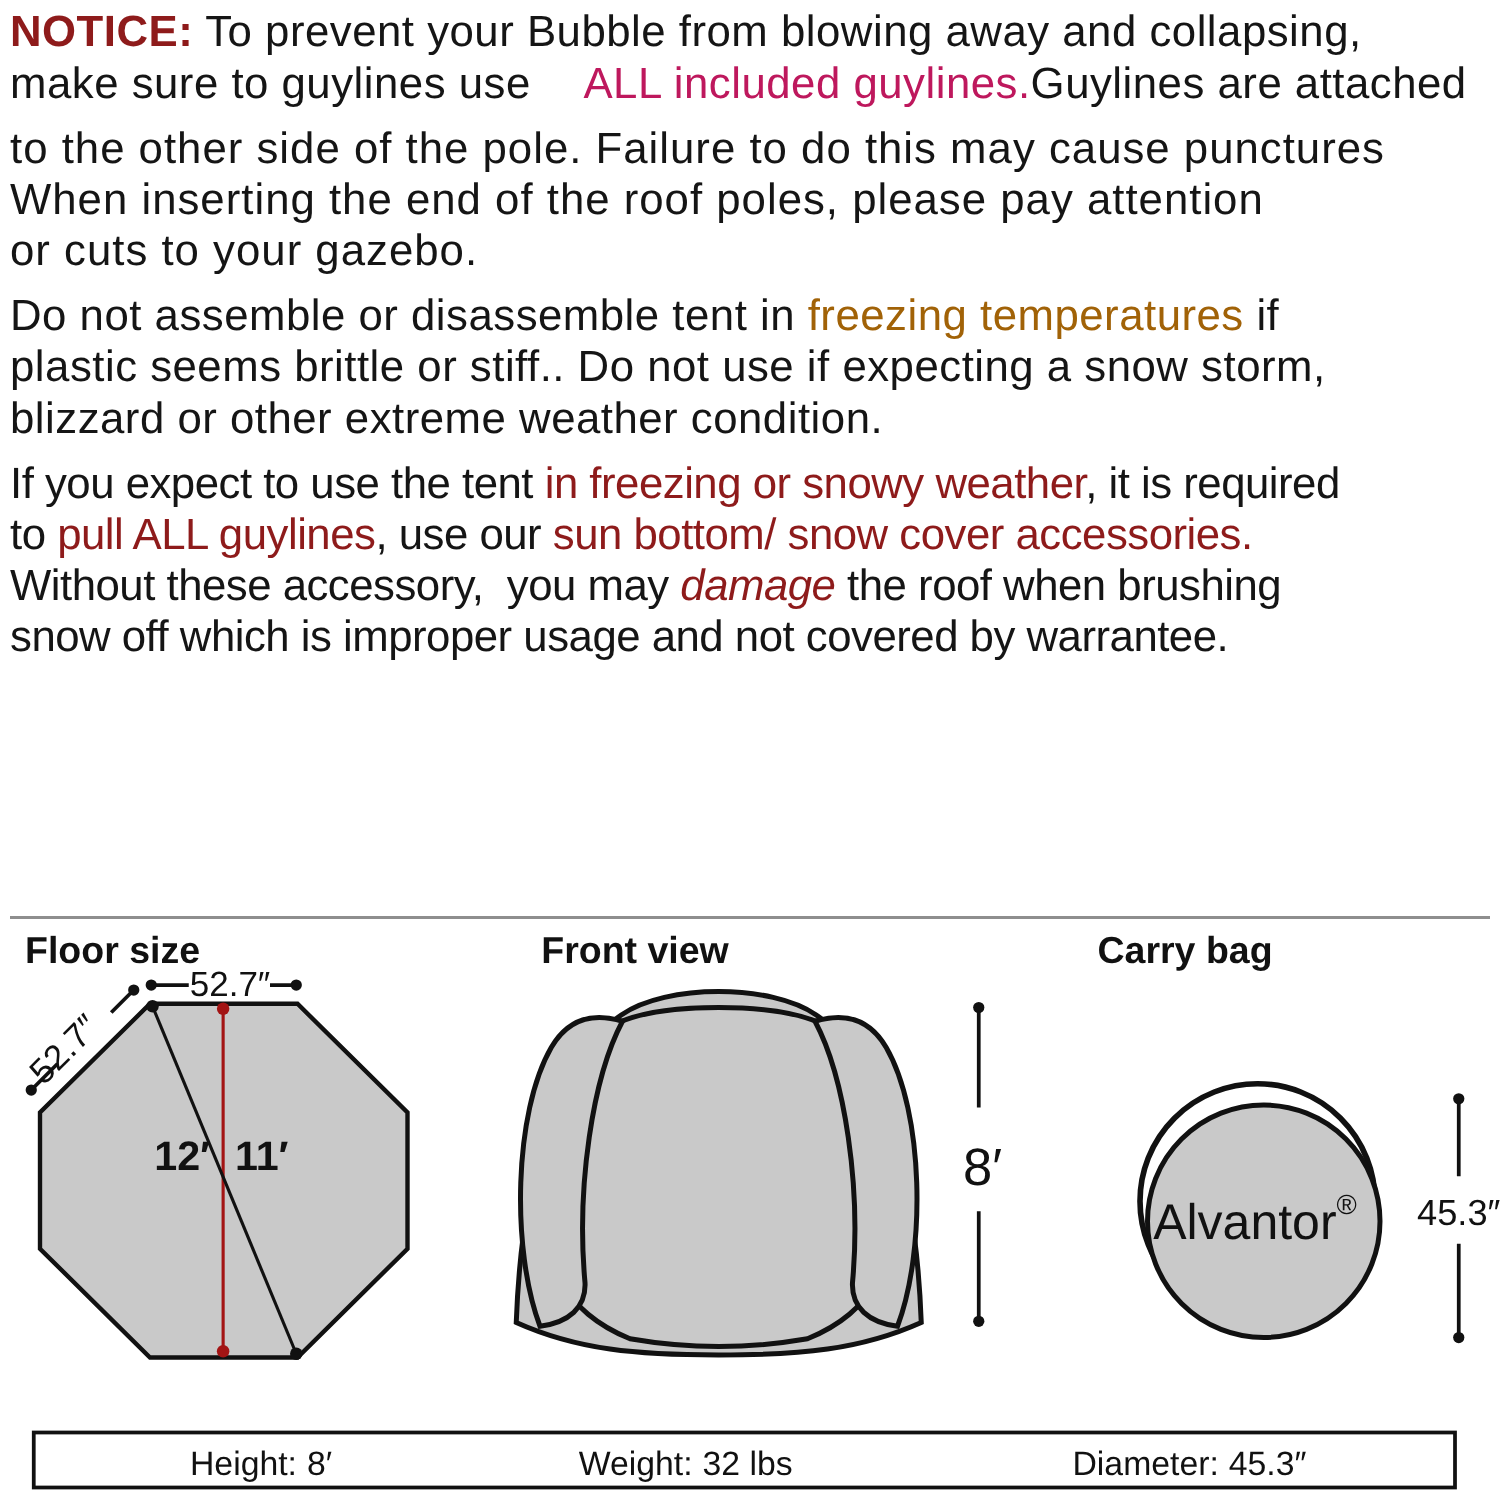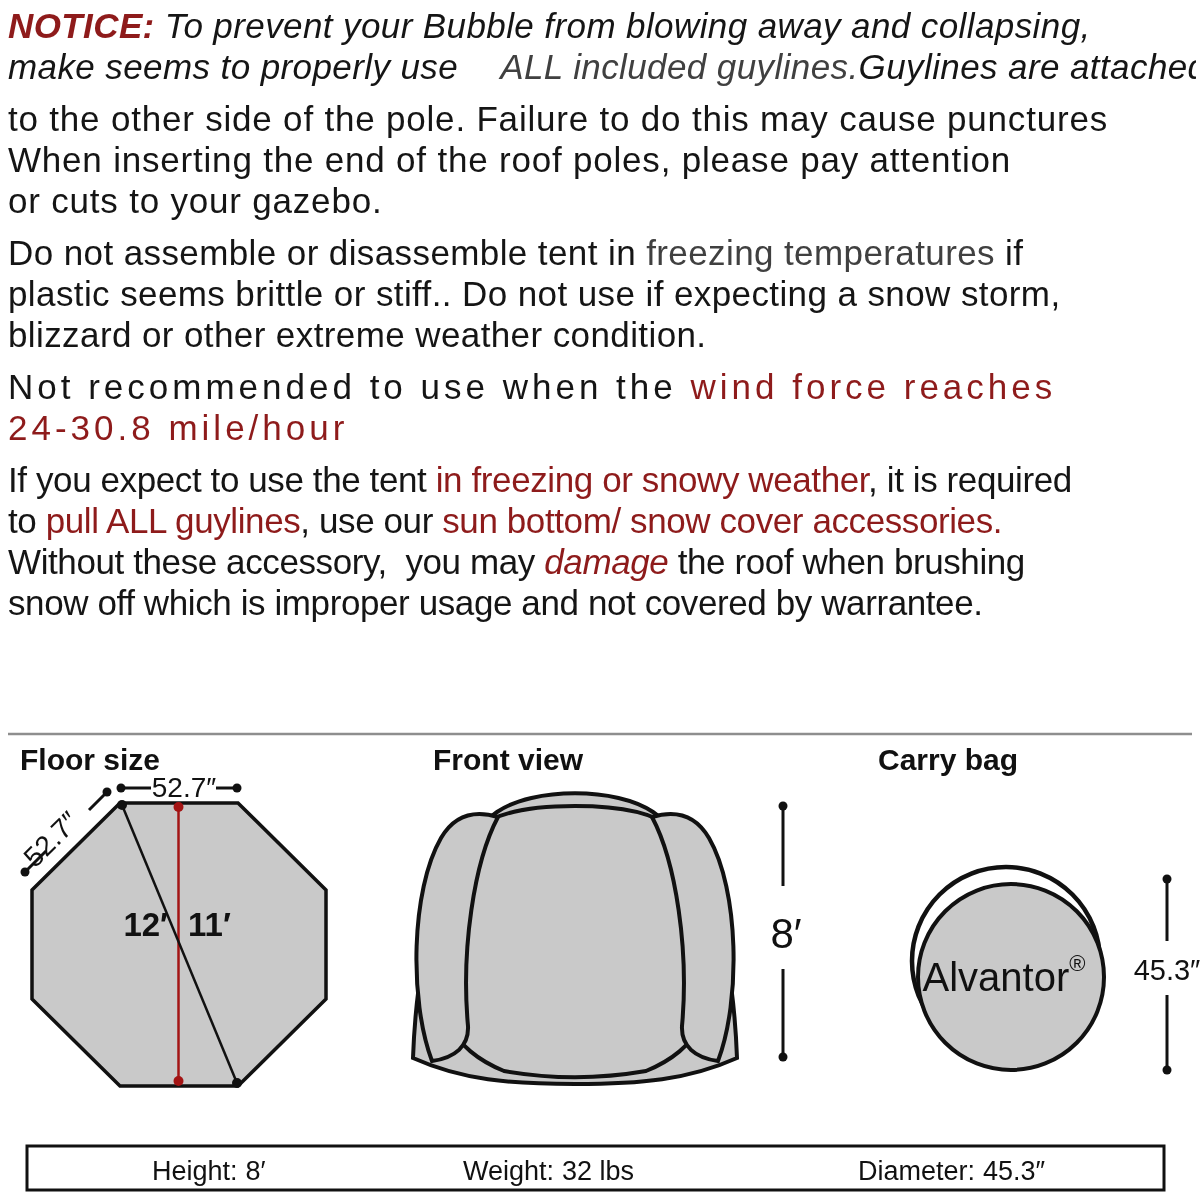--- a/index.html
+++ b/index.html
@@ -2,52 +2,48 @@
 <html><head>
 <meta charset="utf-8">
 <style>
   html,body{margin:0;padding:0;background:#fff;}
   .page{
     position:relative;width:1200px;height:1200px;background:#ffffff;
     font-family:"Liberation Sans", sans-serif;overflow:hidden;color:#151515;
   }
   .notice{position:absolute;top:5px;left:8px;width:1188px;font-size:35px;line-height:41px;}
   .para{margin:0 0 11px 0;}
-  .para-0{letter-spacing:0.4px;font-style:italic;}
+  .para-0{letter-spacing:0.4px;}
   .para-1{letter-spacing:0.8px;}
   .para-2{letter-spacing:0.4px;}
   .para-3{letter-spacing:4px;}
   .para-4{letter-spacing:-0.4px;}
   .line{white-space:nowrap;overflow:hidden;height:41px;}
   .diagram-svg{position:absolute;left:0;top:725px;}
   svg text{font-family:"Liberation Sans", sans-serif;fill:#111;}
 </style>
 </head>
 <body>
 
 <div class="page">
 
   <div class="notice">
       <div class="para para-0">
         <div class="line"><span style="color: rgb(142, 27, 27); font-weight: bold;">NOTICE:</span><span> To prevent your Bubble from blowing away and collapsing,</span></div>
-        <div class="line"><span>make seems to properly use </span><span style="color: #404040; margin-left: 32px;">ALL included guylines.</span><span>Guylines are attached</span></div>
+        <div class="line"><span>make sure to guylines use </span><span style="color: #be185d; margin-left: 32px;">ALL included guylines.</span><span>Guylines are attached</span></div>
       </div>
       <div class="para para-1">
         <div class="line"><span>to the other side of the pole. Failure to do this may cause punctures</span></div>
         <div class="line"><span>When inserting the end of the roof poles, please pay attention</span></div>
         <div class="line"><span>or cuts to your gazebo.</span></div>
       </div>
       <div class="para para-2">
-        <div class="line"><span>Do not assemble or disassemble tent in </span><span style="color: #404040;">freezing temperatures</span><span> if</span></div>
+        <div class="line"><span>Do not assemble or disassemble tent in </span><span style="color: #a16207;">freezing temperatures</span><span> if</span></div>
         <div class="line"><span>plastic seems brittle or stiff.. Do not use if expecting a snow storm,</span></div>
         <div class="line"><span>blizzard or other extreme weather condition.</span></div>
-      </div>
-      <div class="para para-3">
-        <div class="line"><span>Not recommended to use when the </span><span style="color: rgb(142, 27, 27);">wind force reaches</span></div>
-        <div class="line"><span style="color: rgb(142, 27, 27);">24-30.8 mile/hour</span></div>
       </div>
       <div class="para para-4">
         <div class="line"><span>If you expect to use the tent </span><span style="color: rgb(142, 27, 27);">in freezing or snowy weather</span><span>, it is required</span></div>
         <div class="line"><span>to </span><span style="color: rgb(142, 27, 27);">pull ALL guylines</span><span>, use our </span><span style="color: rgb(142, 27, 27);">sun bottom/ snow cover accessories</span><span style="color: rgb(142, 27, 27);">.</span></div>
         <div class="line"><span>Without these accessory,&nbsp; you may </span><span style="color: rgb(142, 27, 27); font-style: italic;">damage</span><span> the roof when brushing</span></div>
         <div class="line"><span>snow off which is improper usage and not covered by warrantee.</span></div>
       </div>
     </div>
 
   <svg class="diagram-svg" width="1200" height="475" viewBox="0 725 1200 475">

